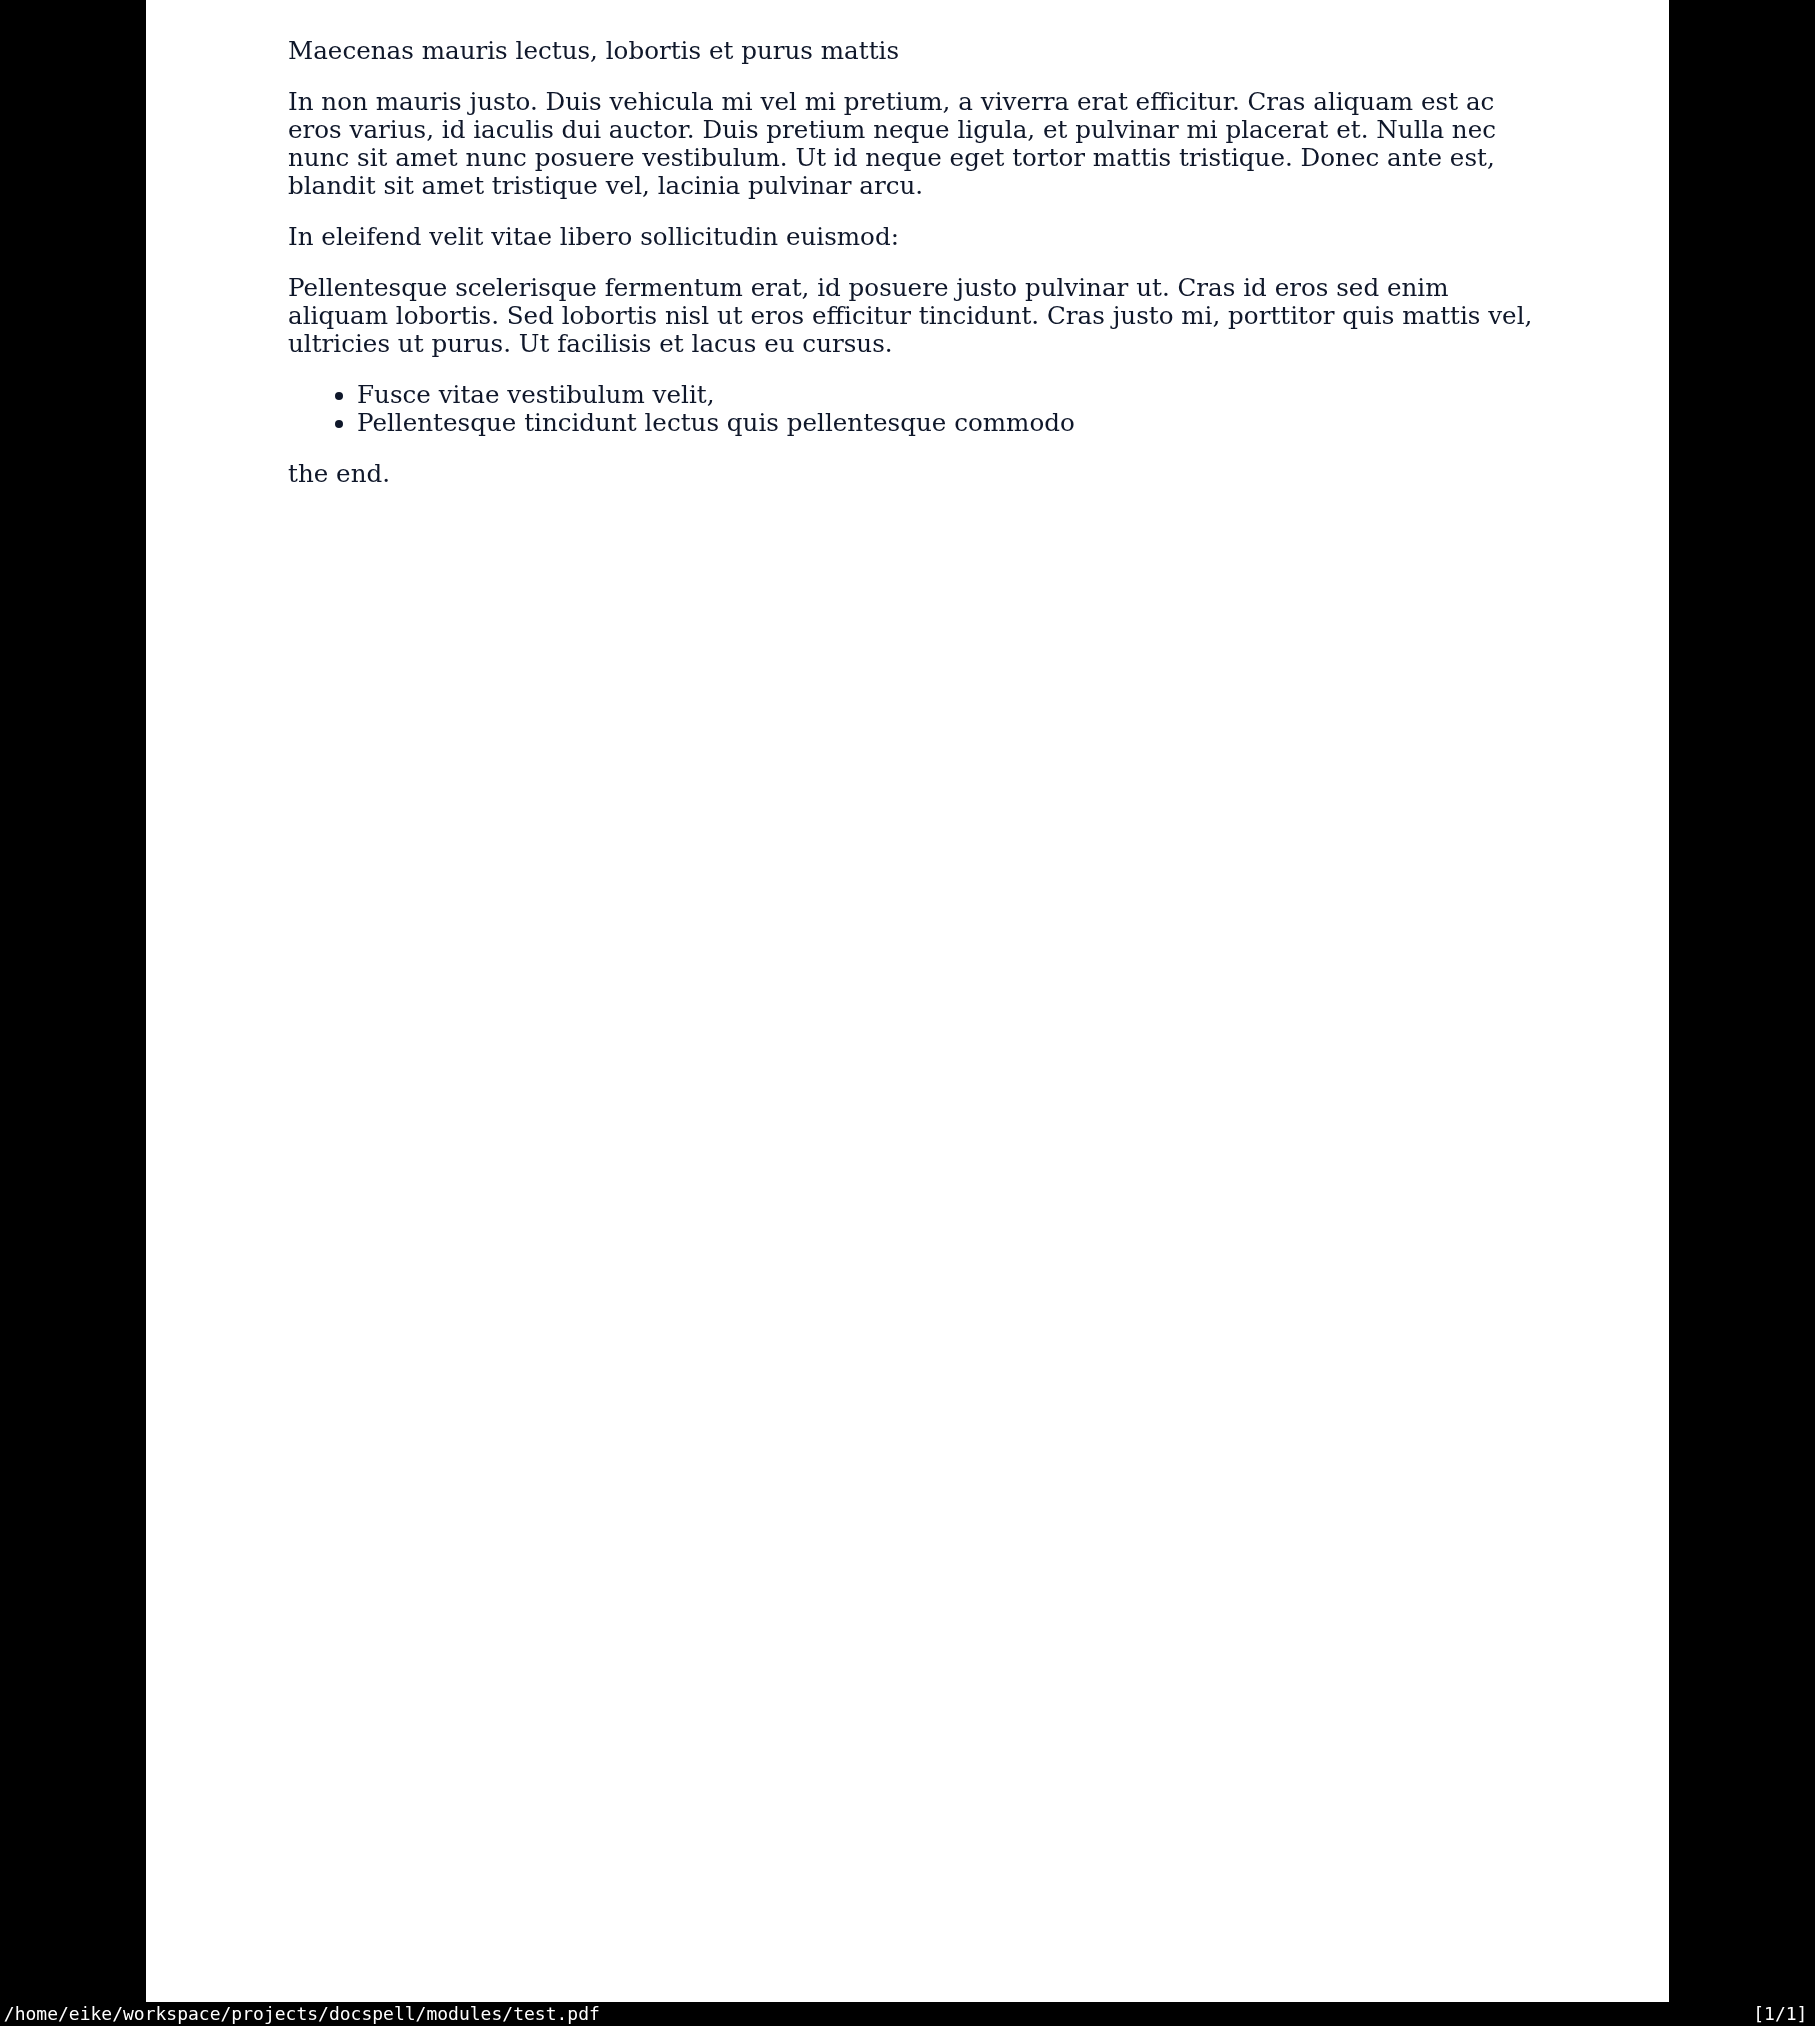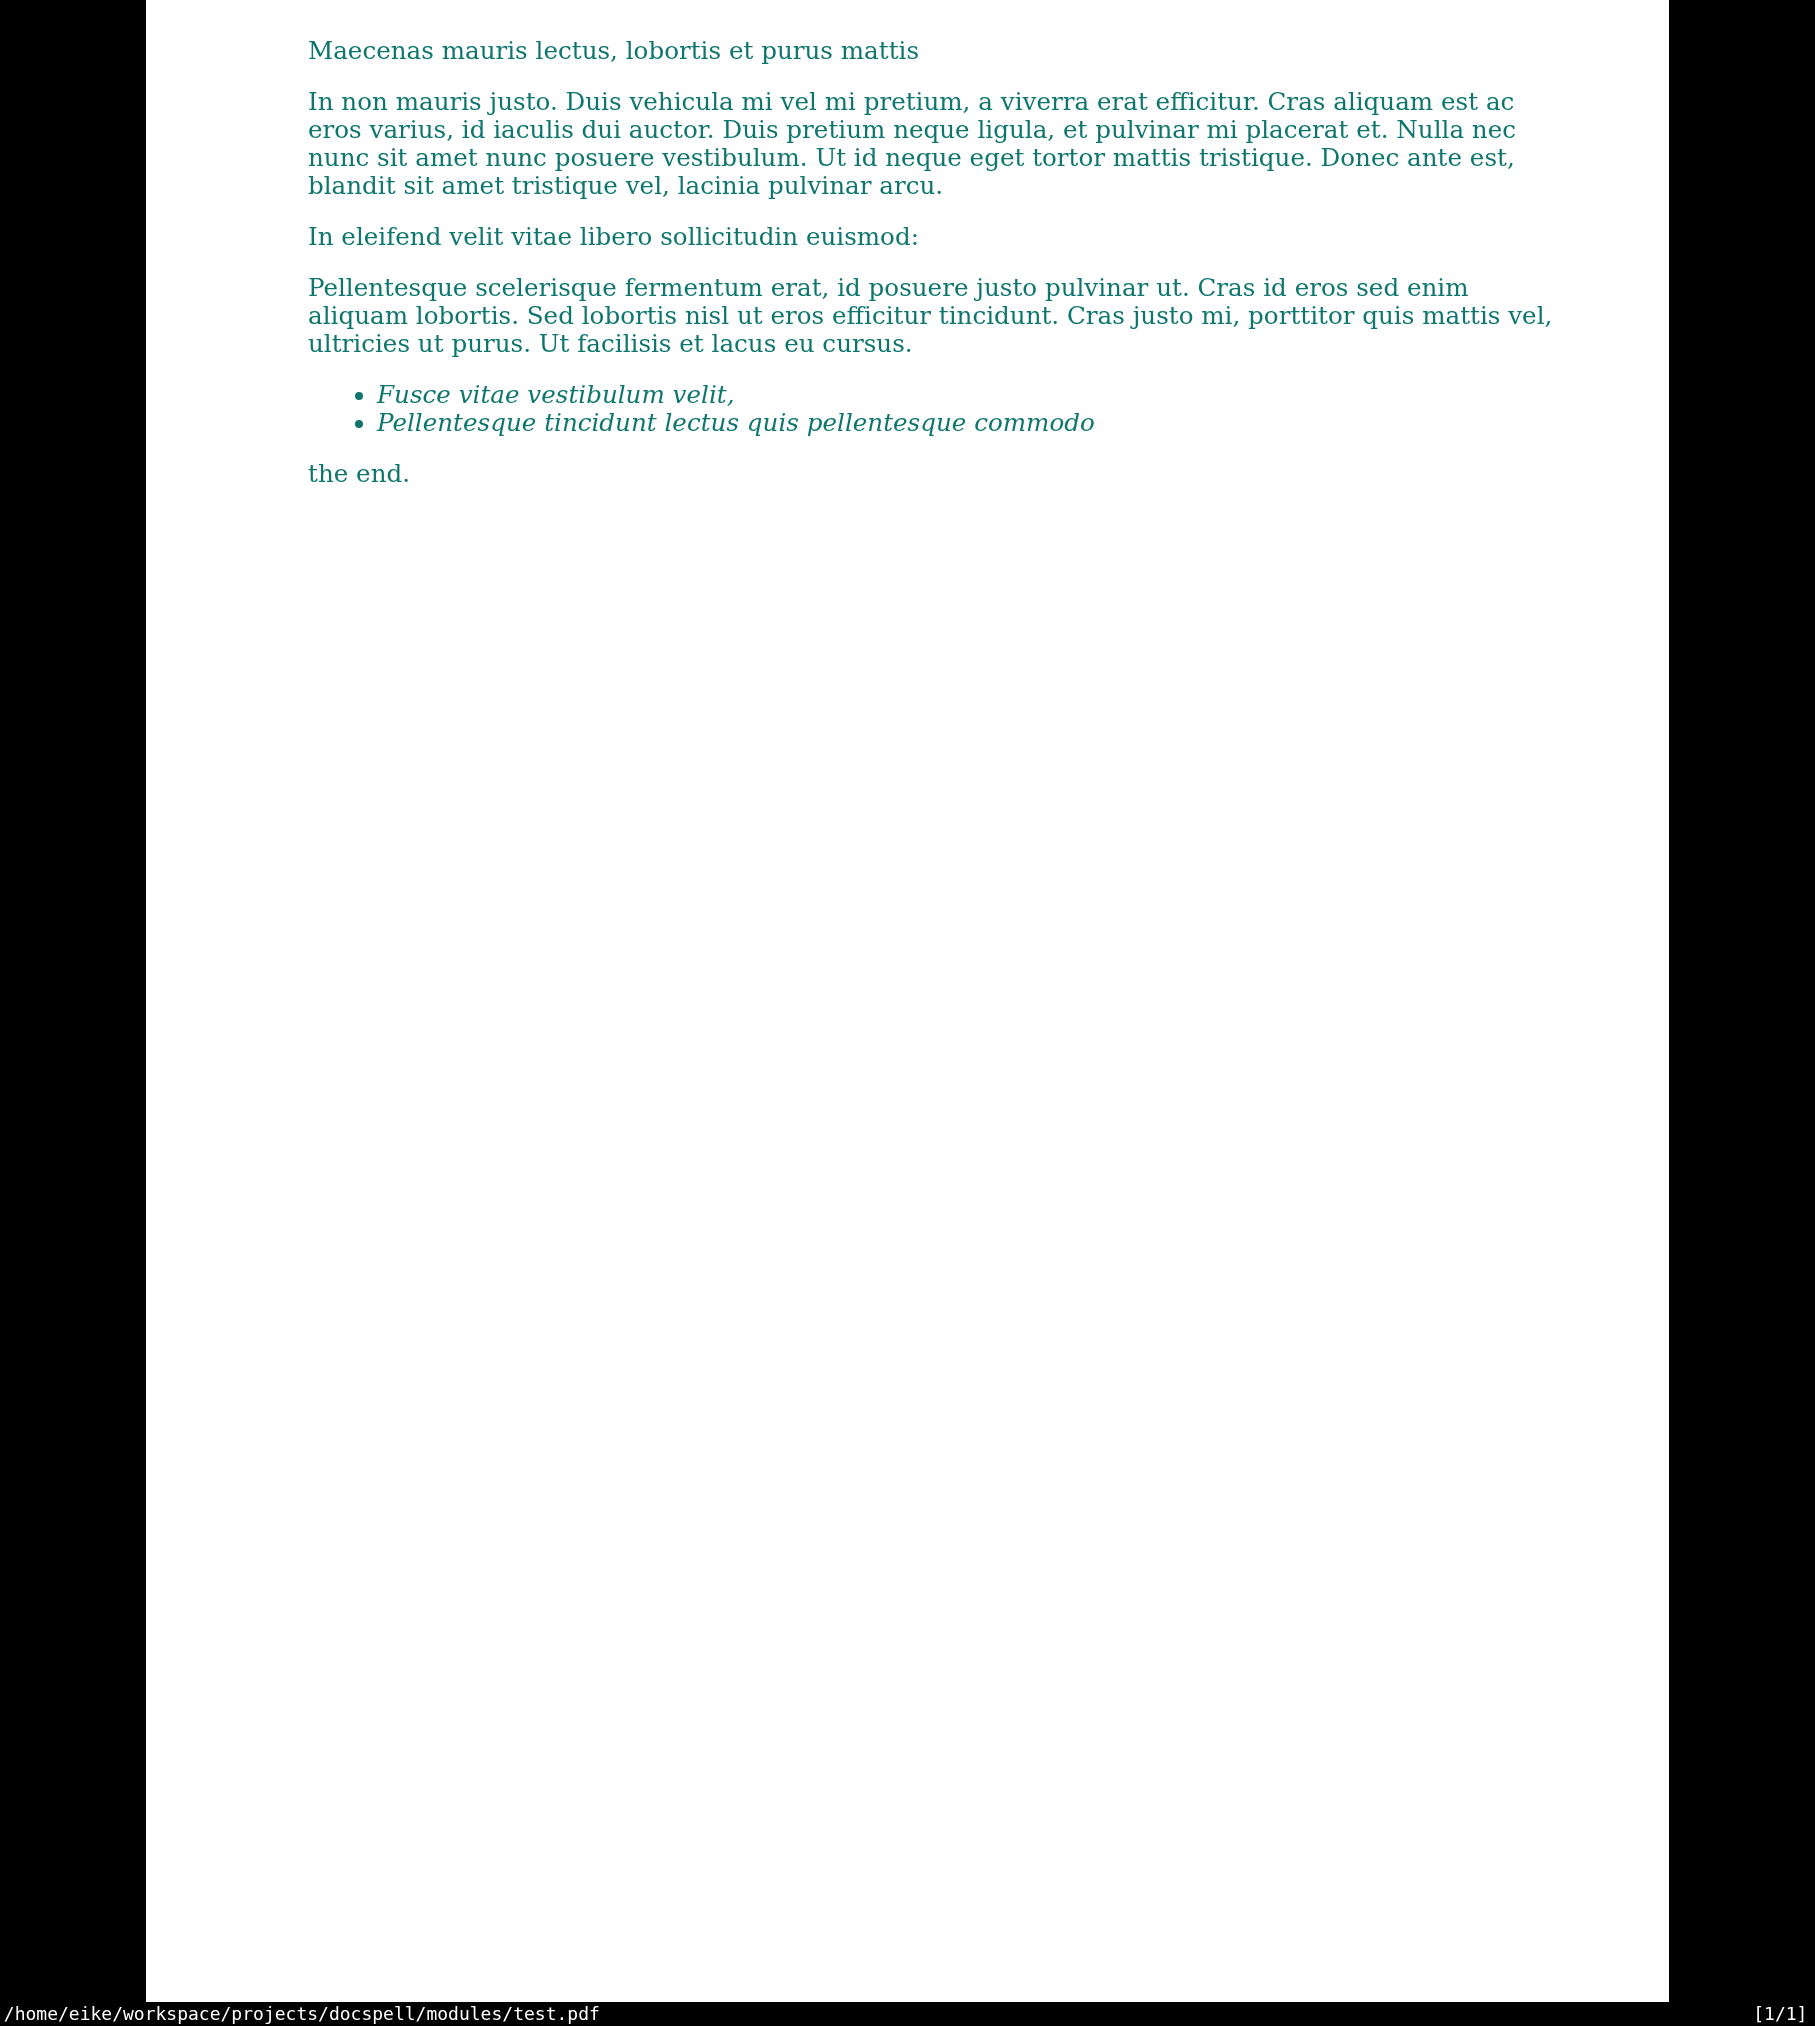--- a/index.html
+++ b/index.html
@@ -25,41 +25,40 @@
     position: absolute;
     left: 146px;
     top: 0;
     width: 1523px;
     height: 2002px;
     background: #ffffff;
     overflow: hidden;
   }
   .content {
     position: absolute;
-    left: 162px;
+    left: 142px;
     top: 37px;
     width: 1211px;
-    color: #0f766e;
+    color: #0f172a;
     font-family: "DejaVu Serif", "Liberation Serif", serif;
     font-size: 24.6px;
     line-height: 28px;
   }
   .content p {
     margin: 0 0 23px 0;
     white-space: pre;
   }
   .content ul {
     margin: 0 0 23px 0;
     padding-left: 69px;
     list-style: disc outside;
   }
   .content li {
     line-height: 28px;
     white-space: pre;
-    font-style: italic;
   }
   .status-bar {
     position: absolute;
     left: 0;
     top: 2002px;
     width: 1815px;
     height: 24.6px;
     background: #000000;
     color: #ffffff;
     font-family: "DejaVu Sans Mono", "Liberation Mono", monospace;

